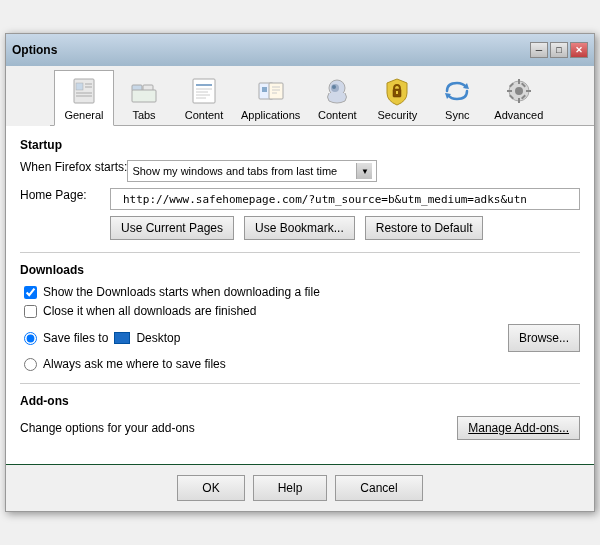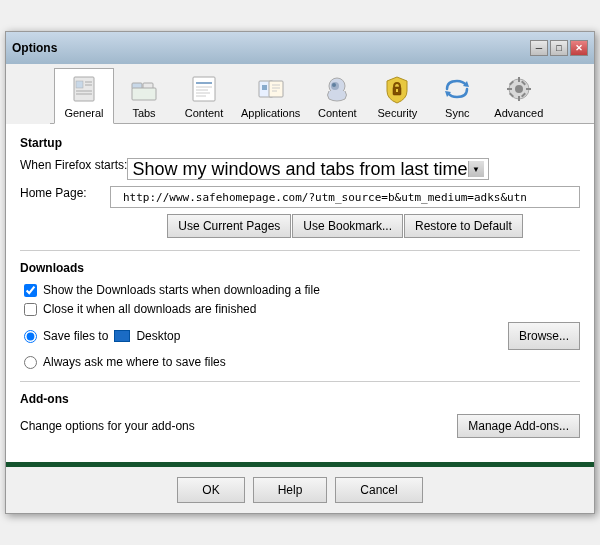--- a/index.html
+++ b/index.html
@@ -145,21 +145,21 @@
       padding: 2px 4px;
       font-size: 12px;
       min-width: 250px;
       cursor: pointer;
       position: relative;
       height: 22px;
     }
 
     .dropdown-text {
       flex: 1;
-      font-size: 18px;
+      font-size: 11px;
     }
 
     .dropdown-arrow {
       width: 16px;
       height: 100%;
       background: linear-gradient(to bottom, #e0e0e0, #c0c0c0);
       border-left: 1px solid #aaa;
       display: flex;
       align-items: center;
       justify-content: center;
@@ -173,23 +173,22 @@
       flex: 1;
       height: 22px;
       font-family: monospace;
       background: #fff;
       color: #000;
       overflow: hidden;
     }
 
     .btn-row {
       display: flex;
-      gap: 1px;
+      gap: 10px;
       margin-left: 90px;
-      justify-content: center;
     }
 
     .btn {
       padding: 2px 10px;
       background: linear-gradient(to bottom, #f5f5f5, #ddd);
       border: 1px solid #999;
       font-size: 12px;
       cursor: pointer;
       height: 24px;
       color: #000;
@@ -234,21 +233,21 @@
       padding: 2px 10px;
       background: linear-gradient(to bottom, #f5f5f5, #ddd);
       border: 1px solid #999;
       font-size: 12px;
       cursor: pointer;
       height: 28px;
     }
 
     .footer {
       background: #f0f0f0;
-      border-top: 5px solid #14532d;
+      border-top: 1px solid #14532d;
       padding: 10px 14px;
       display: flex;
       justify-content: center;
       gap: 8px;
     }
 
     .footer-btn {
       padding: 4px 24px;
       background: linear-gradient(to bottom, #f5f5f5, #ddd);
       border: 1px solid #999;
@@ -443,21 +442,21 @@
           <span>Always ask me where to save files</span>
         </div>
       </div>
 
       <hr class="section-divider">
 
       <div class="section">
         <div class="section-label">Add-ons</div>
         <div class="row" style="align-items:center;">
           <span style="flex:1;">Change options for your add-ons</span>
-          <button class="btn" style="white-space:nowrap;">Manage Add-ons...</button>
+          <button class="btn" style="white-space:nowrap;text-decoration:underline;">Manage Add-ons...</button>
         </div>
       </div>
 
     </div>
   </div>
 
   <div class="footer">
     <button class="footer-btn">OK</button>
     <button class="footer-btn">Help</button>
     <button class="footer-btn">Cancel</button>

